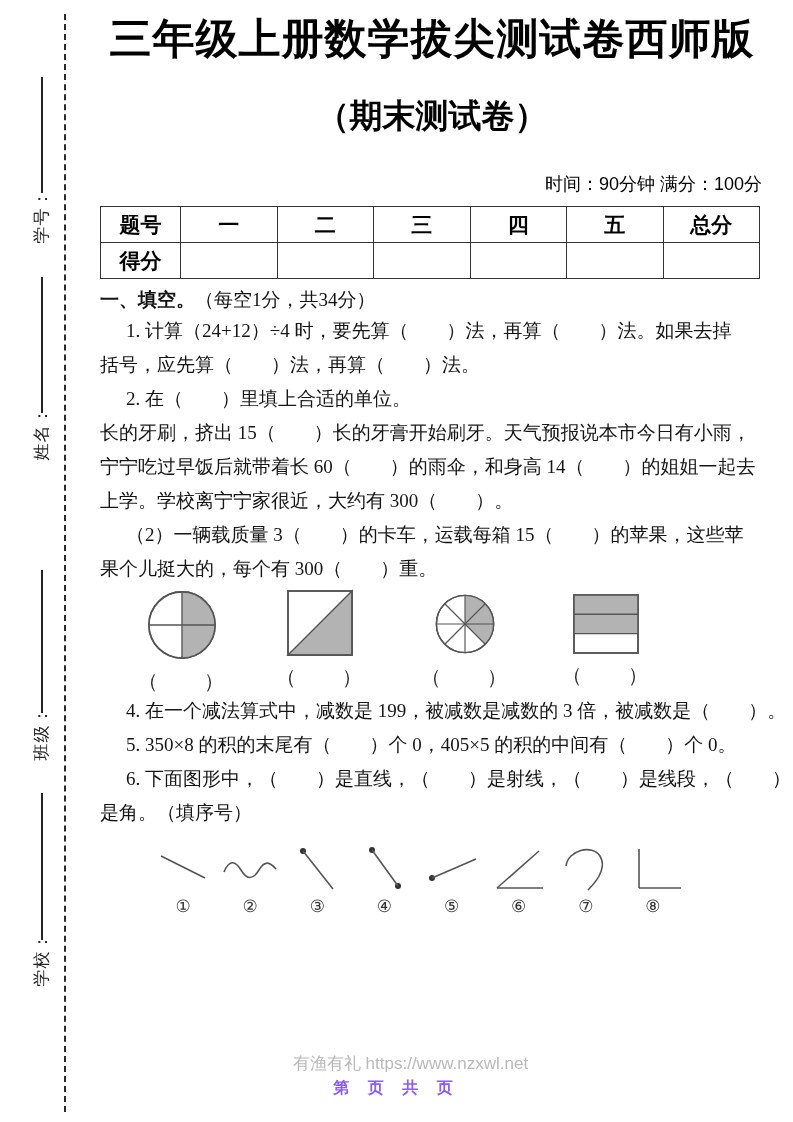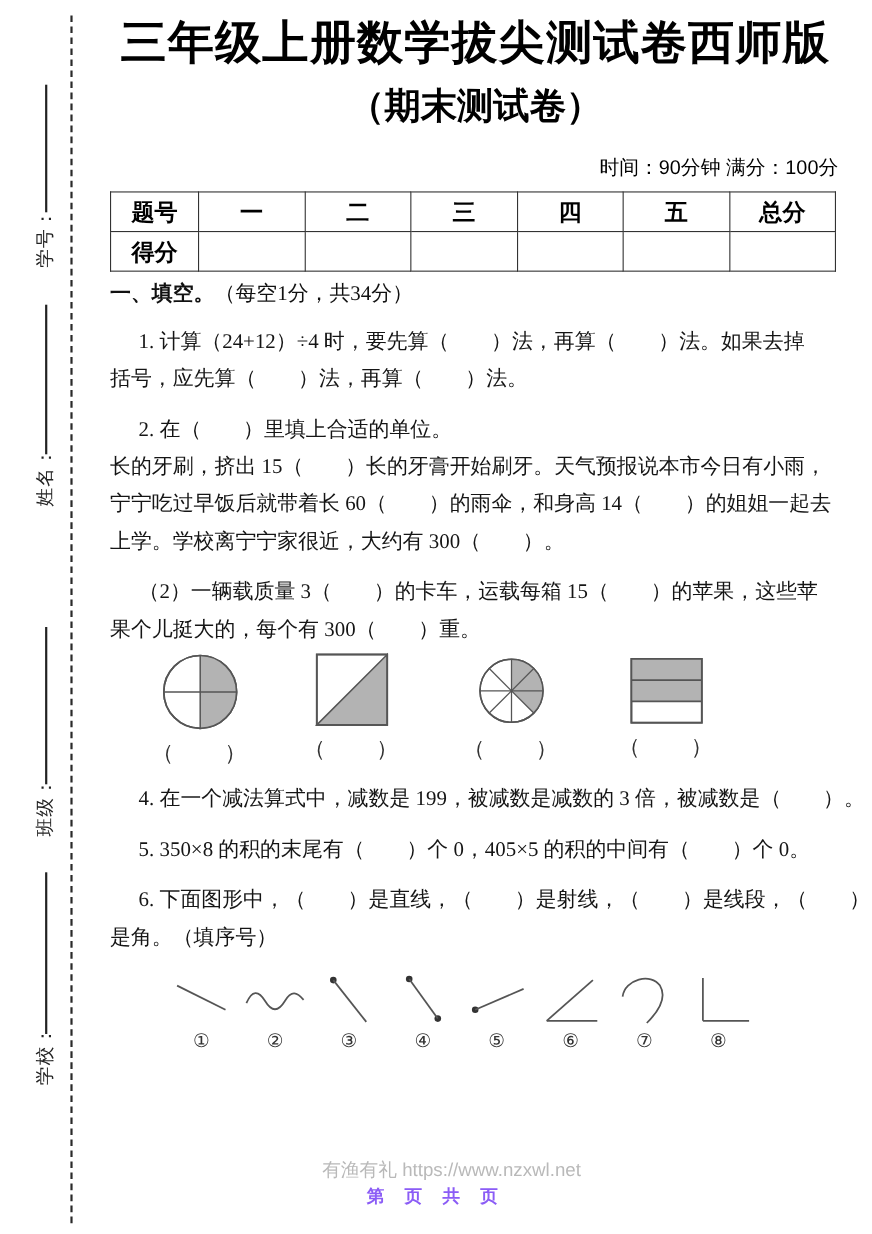--- a/index.html
+++ b/index.html
@@ -20,39 +20,39 @@
     font-family:"Liberation Serif", serif; letter-spacing:1px; white-space:nowrap;
   }
   
   .content { position:absolute; left:100px; top:0; width:664px; }
   .title {
     margin-top:14px; text-align:center; font-size:42px; line-height:50px;
     font-weight:700; font-family:"Liberation Sans", sans-serif; letter-spacing:1px;
     white-space:nowrap; color:#000;
   }
   .subtitle {
-    margin-top:12px; text-align:center; font-size:33px; line-height:40px;
+    margin-top:32px; text-align:center; font-size:33px; line-height:40px;
     font-weight:700; font-family:"Liberation Sans", sans-serif; color:#000;
   }
   .meta {
-    margin-top:24px; text-align:right; font-size:18px; line-height:24px;
+    margin-top:36px; text-align:right; font-size:18px; line-height:24px;
     padding-right:2px; font-family:"Liberation Sans", sans-serif; color:#000;
   }
   table.score {
     margin-top:10px; width:660px; border-collapse:collapse; table-layout:fixed;
   }
   table.score th, table.score td {
     border:1.5px solid #333; height:36px; text-align:center;
     font-size:21px; font-weight:700; color:#000;
     font-family:"Liberation Serif", serif;
   }
   .sec-heading { margin-top:7px; font-size:19px; line-height:28px; white-space:nowrap; }
   .sec-heading .b { font-weight:700; font-family:"Liberation Sans", sans-serif; }
   .q-line { font-size:19px; line-height:34px; white-space:nowrap; color:#151515; }
-  .q-line.indent { padding-left:26px;margin-top:12px; }
+  .q-line.indent { padding-left:26px; }
   
   .figures { position:relative; height:108px; }
   .fig { position:absolute; width:110px; text-align:center; }
   .fig svg { display:block; margin:0 auto; }
   .fig .blank { font-size:20px; line-height:26px; letter-spacing:2px; color:#333; margin-top:6px; }
   
   .drawings {
     margin-top:14px; margin-left:52px; width:532px;
     display:flex; justify-content:space-between;
   }

